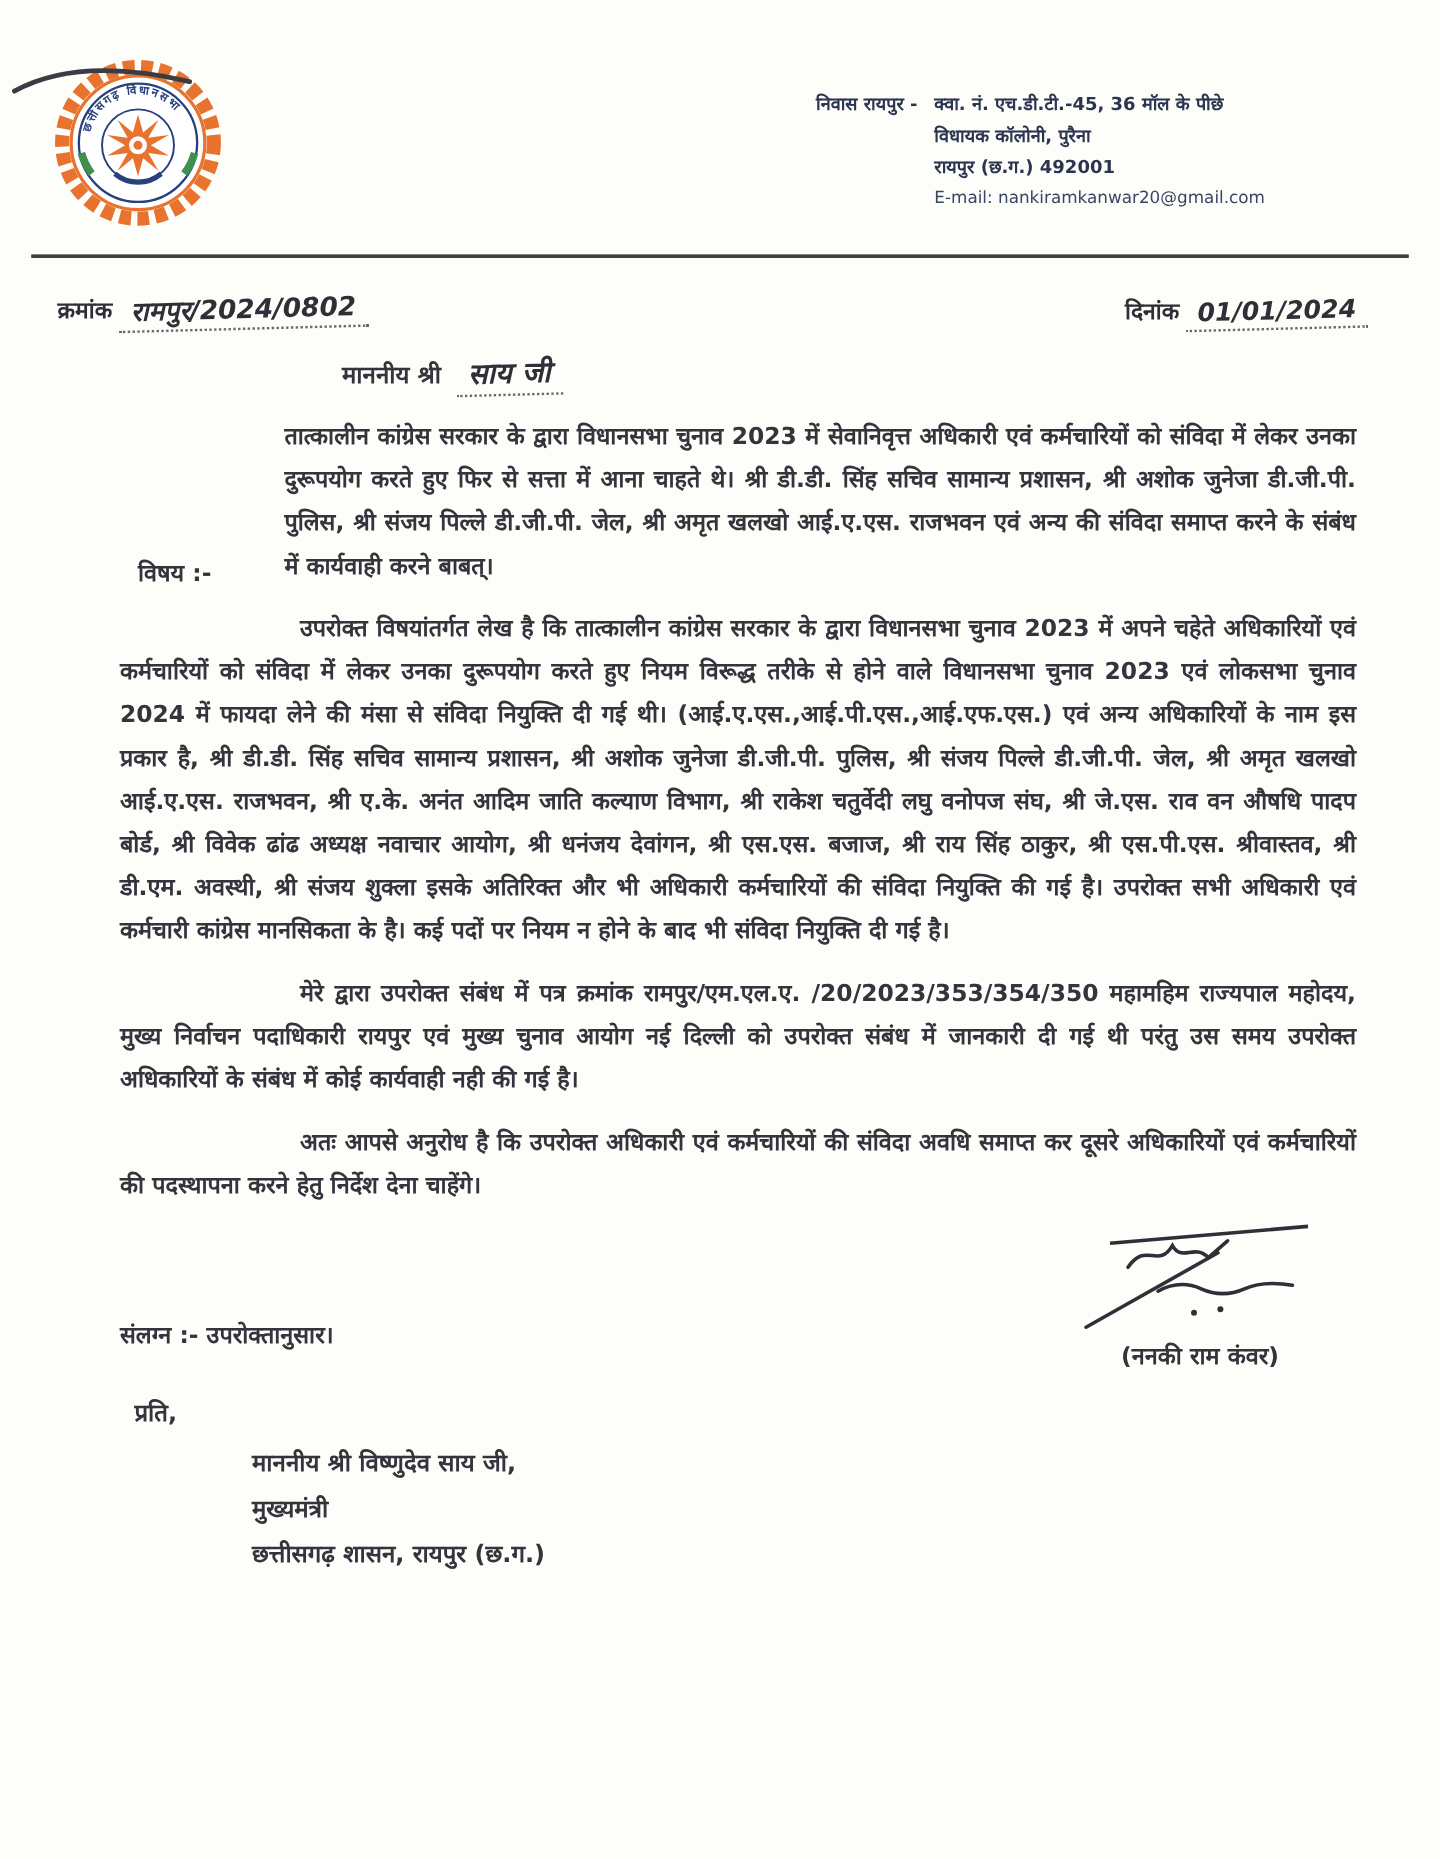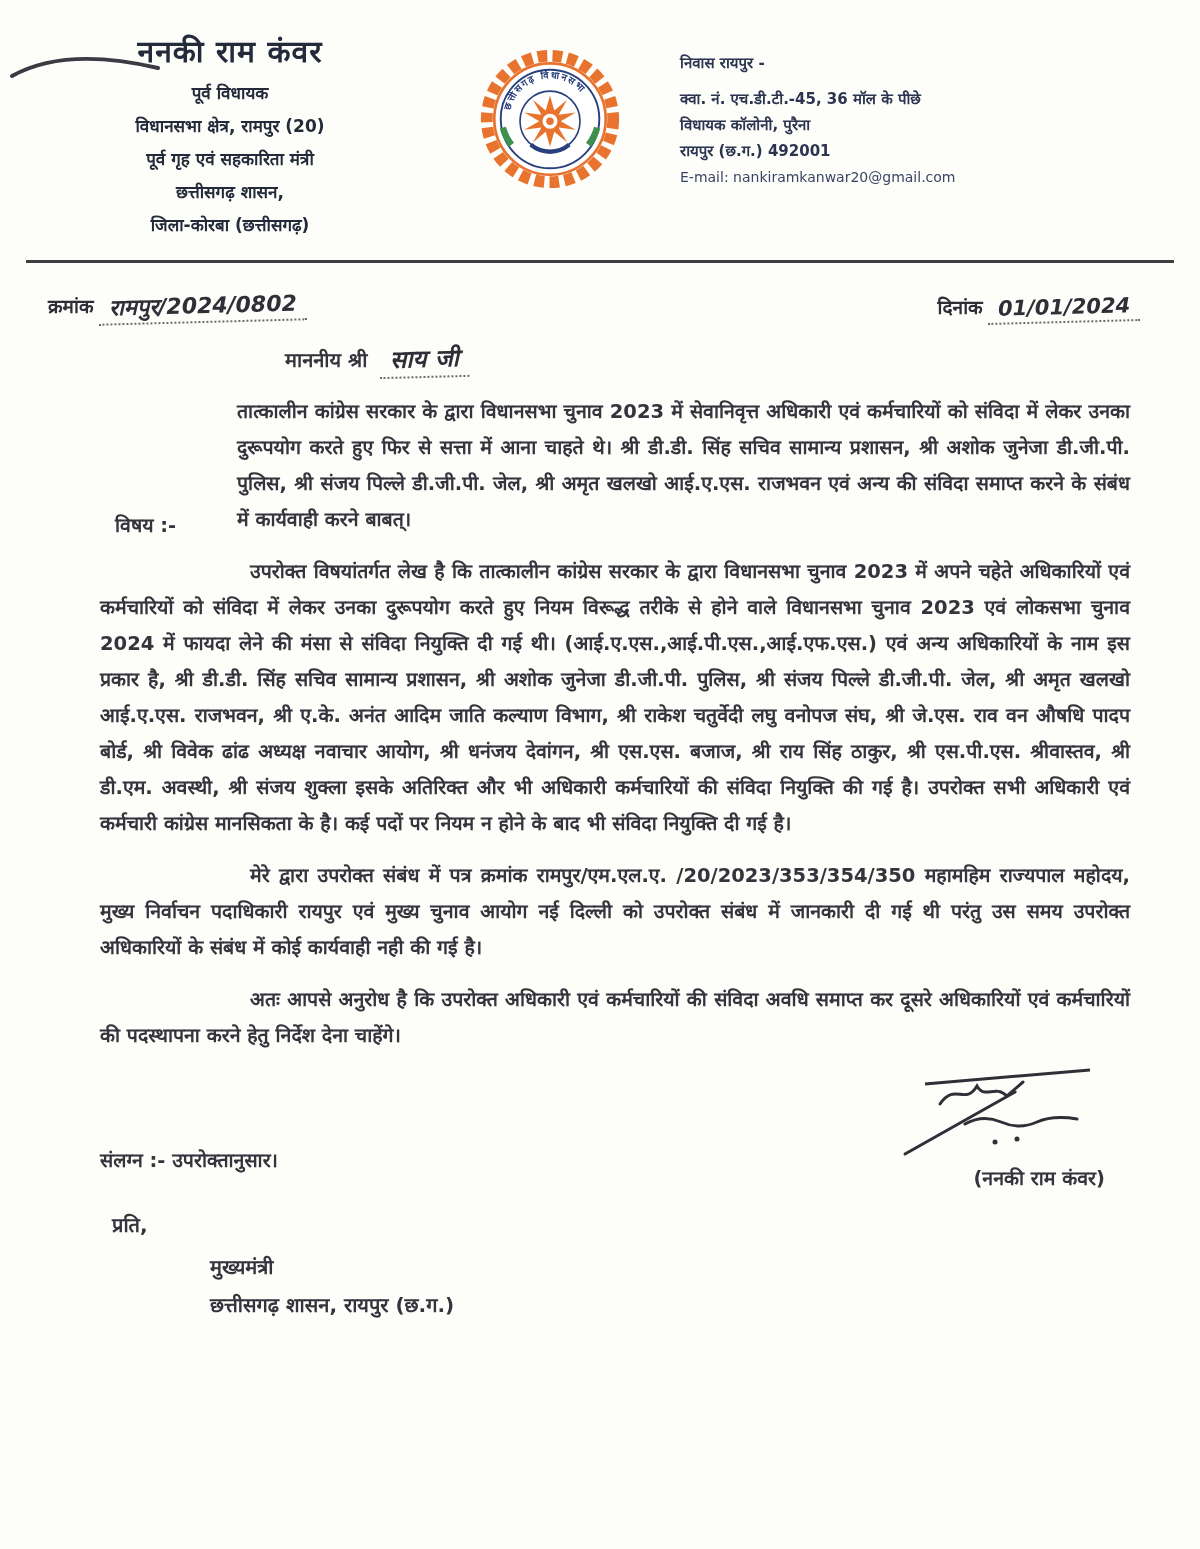--- a/index.html
+++ b/index.html
@@ -17,21 +17,21 @@
   .letterhead{
     display:flex;
     padding:30px 40px 8px 40px;
     align-items:flex-start;
     justify-content:space-between;
   }
   .lh-left{width:380px;text-align:center;color:#232a3a;}
   .lh-name{font-size:30px;font-weight:bold;letter-spacing:1px;margin-bottom:6px;}
   .lh-line{font-size:17px;font-weight:600;line-height:33px;}
   .lh-logo{width:150px;margin-top:14px;flex:0 0 auto;}
-  .lh-right{width:480px;display:flex;gap:14px;margin-top:20px;color:#2c3550;flex-direction:column;}
+  .lh-right{width:480px;display:flex;gap:14px;margin-top:44px;color:#2c3550;}
   .lh-res-label{font-size:15px;font-weight:700;white-space:nowrap;padding-top:2px;}
   .lh-addr{font-size:15px;font-weight:600;line-height:26px;}
   .lh-email{font-size:14px;font-weight:500;color:#3a4563;}
   .rule{border:none;border-top:3px solid #3d3d42;margin:10px 26px 0 26px;}
   
   .refrow{
     display:flex;justify-content:space-between;align-items:flex-end;
     margin:26px 60px 0 48px;
   }
   .label{font-size:19px;font-weight:700;color:#2e2f36;}
@@ -67,46 +67,38 @@
     font-size:19.5px;font-weight:600;line-height:36px;
     text-align:justify;
     text-indent:150px;
   }
   
   .close-row{
     display:flex;justify-content:space-between;align-items:flex-end;
     margin:8px 95px 0 100px;
   }
   .enclosure{font-size:19.5px;font-weight:700;padding-bottom:18px;}
-  .sign-block{text-align:right;}
+  .sign-block{text-align:center;}
   .signatory{font-size:19.5px;font-weight:700;margin-top:2px;}
   
   .copy-label{margin:20px 16px 0 112px;font-size:20px;font-weight:600;}
   .copy-lines{margin:10px 0 0 210px;font-size:20px;font-weight:600;line-height:38px;}
   .pen-mark{position:absolute;top:38px;left:8px;}
 </style>
 </head>
 <body>
 
 <div class="page">
 
   <svg class="pen-mark" width="160" height="60" viewBox="0 0 160 60">
     <path d="M4,38 C 40,18 90,16 150,30" fill="none" stroke="#3b3b44" stroke-width="4" stroke-linecap="round"></path>
   </svg>
 
   <div class="letterhead">
 
-    <div class="lh-left">
-      <div class="lh-name">ननकी राम कंवर</div>
-      <div class="lh-line">पूर्व विधायक</div>
-      <div class="lh-line">विधानसभा क्षेत्र, रामपुर (20)</div>
-      <div class="lh-line">पूर्व गृह एवं सहकारिता मंत्री</div>
-      <div class="lh-line">छत्तीसगढ़ शासन,</div>
-      <div class="lh-line">जिला-कोरबा (छत्तीसगढ़)</div>
-    </div>
 
     <svg class="lh-logo" viewBox="0 0 140 140">
       <circle cx="70" cy="70" r="59" fill="none" stroke="#E8732E" stroke-width="11" stroke-dasharray="9 5"></circle>
       <circle cx="70" cy="70" r="52" fill="#ffffff" stroke="#E8732E" stroke-width="2.5"></circle>
       <circle cx="70" cy="70" r="46" fill="none" stroke="#28407C" stroke-width="1.8"></circle>
       <path d="M26,78 a45,45 0 0 0 8,16" fill="none" stroke="#3F8F4F" stroke-width="6"></path>
       <path d="M114,78 a45,45 0 0 1 -8,16" fill="none" stroke="#3F8F4F" stroke-width="6"></path>
       <defs>
         <path id="ringTop" d="M 32,70 A 38,38 0 1 1 108,70"></path>
       </defs>
@@ -168,17 +160,18 @@
         <path d="M70,62 q 18,-10 36,-2 q 18,8 36,0 q 16,-7 40,-3" fill="none" stroke="#2f2f38" stroke-width="3" stroke-linecap="round"></path>
         <circle cx="100" cy="80" r="2.5" fill="#2f2f38"></circle>
         <circle cx="122" cy="77" r="2.5" fill="#2f2f38"></circle>
       </svg>
       <div class="signatory">(ननकी राम कंवर)</div>
     </div>
   </div>
 
   <div class="copy-label">प्रति,</div>
   <div class="copy-lines">
+    <div>माननीय श्री विष्णुदेव साय जी,</div>
     <div>मुख्यमंत्री</div>
     <div>छत्तीसगढ़ शासन, रायपुर (छ.ग.)</div>
   </div>
 
 </div>
 
 </body></html>

